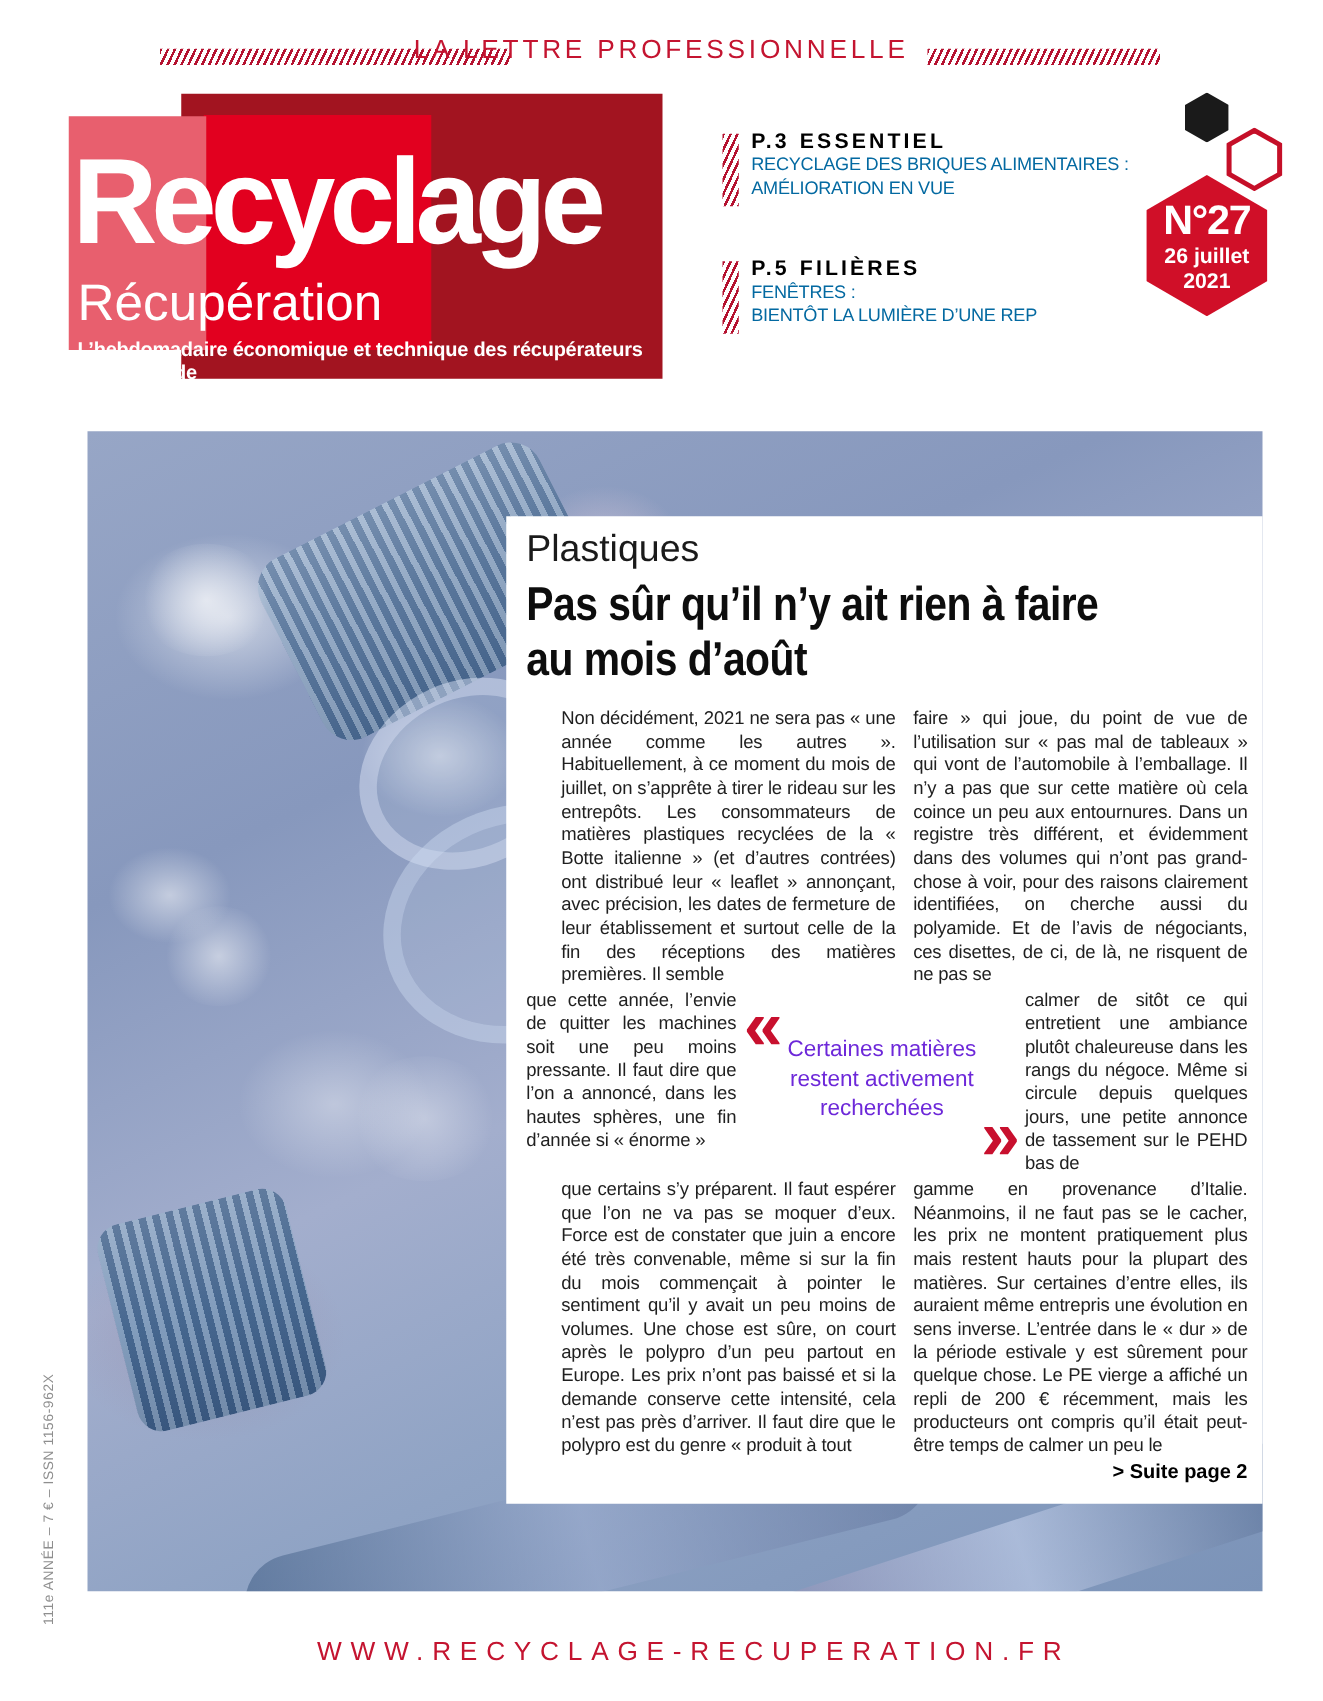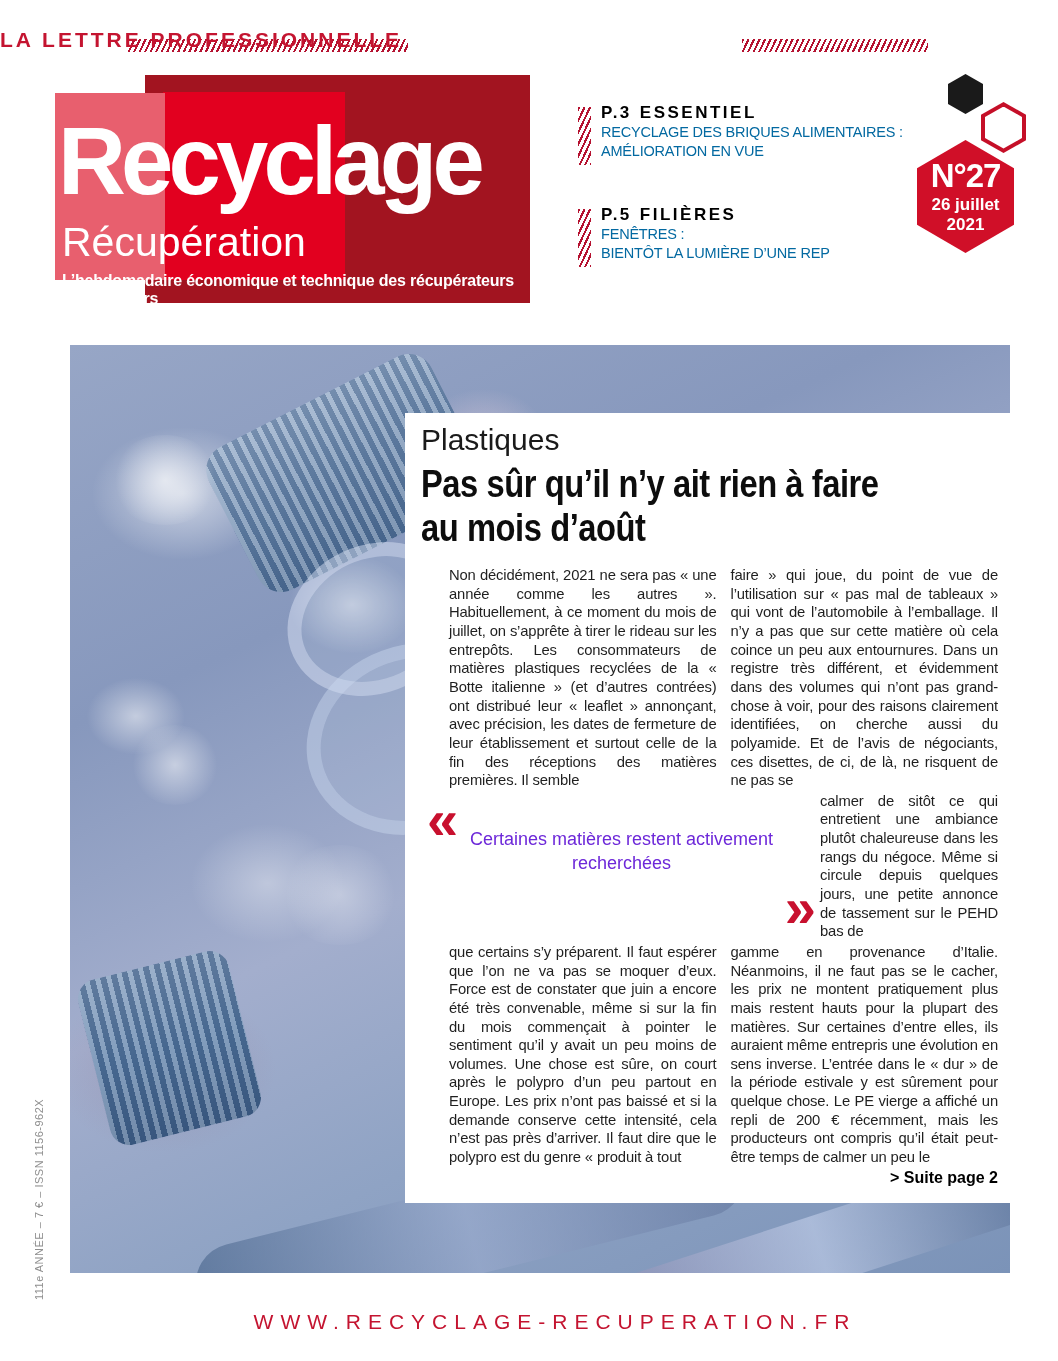--- a/index.html
+++ b/index.html
@@ -1,21 +1,21 @@
 <!DOCTYPE html>
 <html lang="fr"><head>
 <meta charset="utf-8">
 <style>
   html,body{margin:0;padding:0;background:#ffffff;}
   .page{position:relative;width:1058px;height:1361px;background:#ffffff;overflow:hidden;
         font-family:"Liberation Sans",sans-serif;}
 
   
-  .lettre{position:absolute;left:0;top:28px;width:1058px;
-          font-size:21px;font-weight:bold;letter-spacing:3px;color:#c41430;}
+  .lettre{position:absolute;left:0;top:28px;width:1058px;text-align:center;
+          font-size:21px;font-weight:normal;letter-spacing:3px;color:#c41430;}
   .hatch{background:repeating-linear-gradient(115deg,#b51230 0 2px,rgba(0,0,0,0) 2px 5px);}
   .hatch-left{position:absolute;left:128px;top:39px;width:280px;height:13px;}
   .hatch-right{position:absolute;left:742px;top:39px;width:186px;height:13px;}
 
   
   .blk{position:absolute;}
   .blk-dark{left:145px;top:75px;width:385px;height:228px;background:#a21420;}
   .blk-bright{left:163px;top:92px;width:182px;height:188px;background:#e2001f;}
   .blk-pink{left:55px;top:93px;width:110px;height:187px;background:#e85f6e;}
   .mast-title{position:absolute;left:58px;top:112px;color:#fff;font-weight:bold;
@@ -95,21 +95,21 @@
 
   <div class="hatch hatch-left"></div>
   <div class="lettre">LA LETTRE PROFESSIONNELLE</div>
   <div class="hatch hatch-right"></div>
 
   <div class="blk blk-dark"></div>
   <div class="blk blk-bright"></div>
   <div class="blk blk-pink"></div>
   <div class="mast-title">Recyclage</div>
   <div class="mast-sub">Récupération</div>
-  <div class="mast-tag">L’hebdomadaire économique et technique des récupérateurs et recycleurs</div>
+  <div class="mast-tag">L’hebdomadaire économique et technique des récupérateurs et polyamide</div>
 
   <div class="toc-bar hatch" style="left:578px;top:107px;"></div>
   <div class="toc-text" style="top:103px;">
     <div class="toc-title">
       <span>P.3</span><span class="sect">ESSENTIEL</span>
     </div>
     <div class="toc-line">RECYCLAGE DES BRIQUES ALIMENTAIRES :</div>
     <div class="toc-line">AMÉLIORATION EN VUE</div>
   </div>
 
@@ -151,20 +151,21 @@
       <div>Pas sûr qu’il n’y ait rien à faire</div>
       <div>au mois d’août</div>
     </div>
 
     <div class="cols">
       <div class="col bodytxt">Non décidément, 2021 ne sera pas « une année comme les autres ». Habituellement, à ce moment du mois de juillet, on s’apprête à tirer le rideau sur les entrepôts. Les consommateurs de matières plastiques recyclées de la « Botte italienne » (et d’autres contrées) ont distribué leur « leaflet » annonçant, avec précision, les dates de fermeture de leur établissement et surtout celle de la fin des réceptions des matières premières. Il semble</div>
       <div class="col bodytxt">faire » qui joue, du point de vue de l’utilisation sur « pas mal de tableaux » qui vont de l’automobile à l’emballage. Il n’y a pas que sur cette matière où cela coince un peu aux entournures. Dans un registre très différent, et évidemment dans des volumes qui n’ont pas grand-chose à voir, pour des raisons clairement identifiées, on cherche aussi du polyamide. Et de l’avis de négociants, ces disettes, de ci, de là, ne risquent de ne pas se</div>
     </div>
 
     <div class="rowb">
+      <div class="nl bodytxt">que cette année, l’envie de quitter les machines soit une peu moins pressante. Il faut dire que l’on a annoncé, dans les hautes sphères, une fin d’année si « énorme »</div>
       <div class="quotebox">
         <span class="qmark q-open">«</span>
         <span class="qtext">Certaines matières restent activement recherchées</span>
         <span class="qmark q-close">»</span>
       </div>
       <div class="nr bodytxt">calmer de sitôt ce qui entretient une ambiance plutôt chaleureuse dans les rangs du négoce. Même si circule depuis quelques jours, une petite annonce de tassement sur le PEHD bas de</div>
     </div>
 
     <div class="cols" style="margin-top:2px;">
       <div class="col bodytxt">que certains s’y préparent. Il faut espérer que l’on ne va pas se moquer d’eux. Force est de constater que juin a encore été très convenable, même si sur la fin du mois commençait à pointer le sentiment qu’il y avait un peu moins de volumes. Une chose est sûre, on court après le polypro d’un peu partout en Europe. Les prix n’ont pas baissé et si la demande conserve cette intensité, cela n’est pas près d’arriver. Il faut dire que le polypro est du genre « produit à tout</div>

